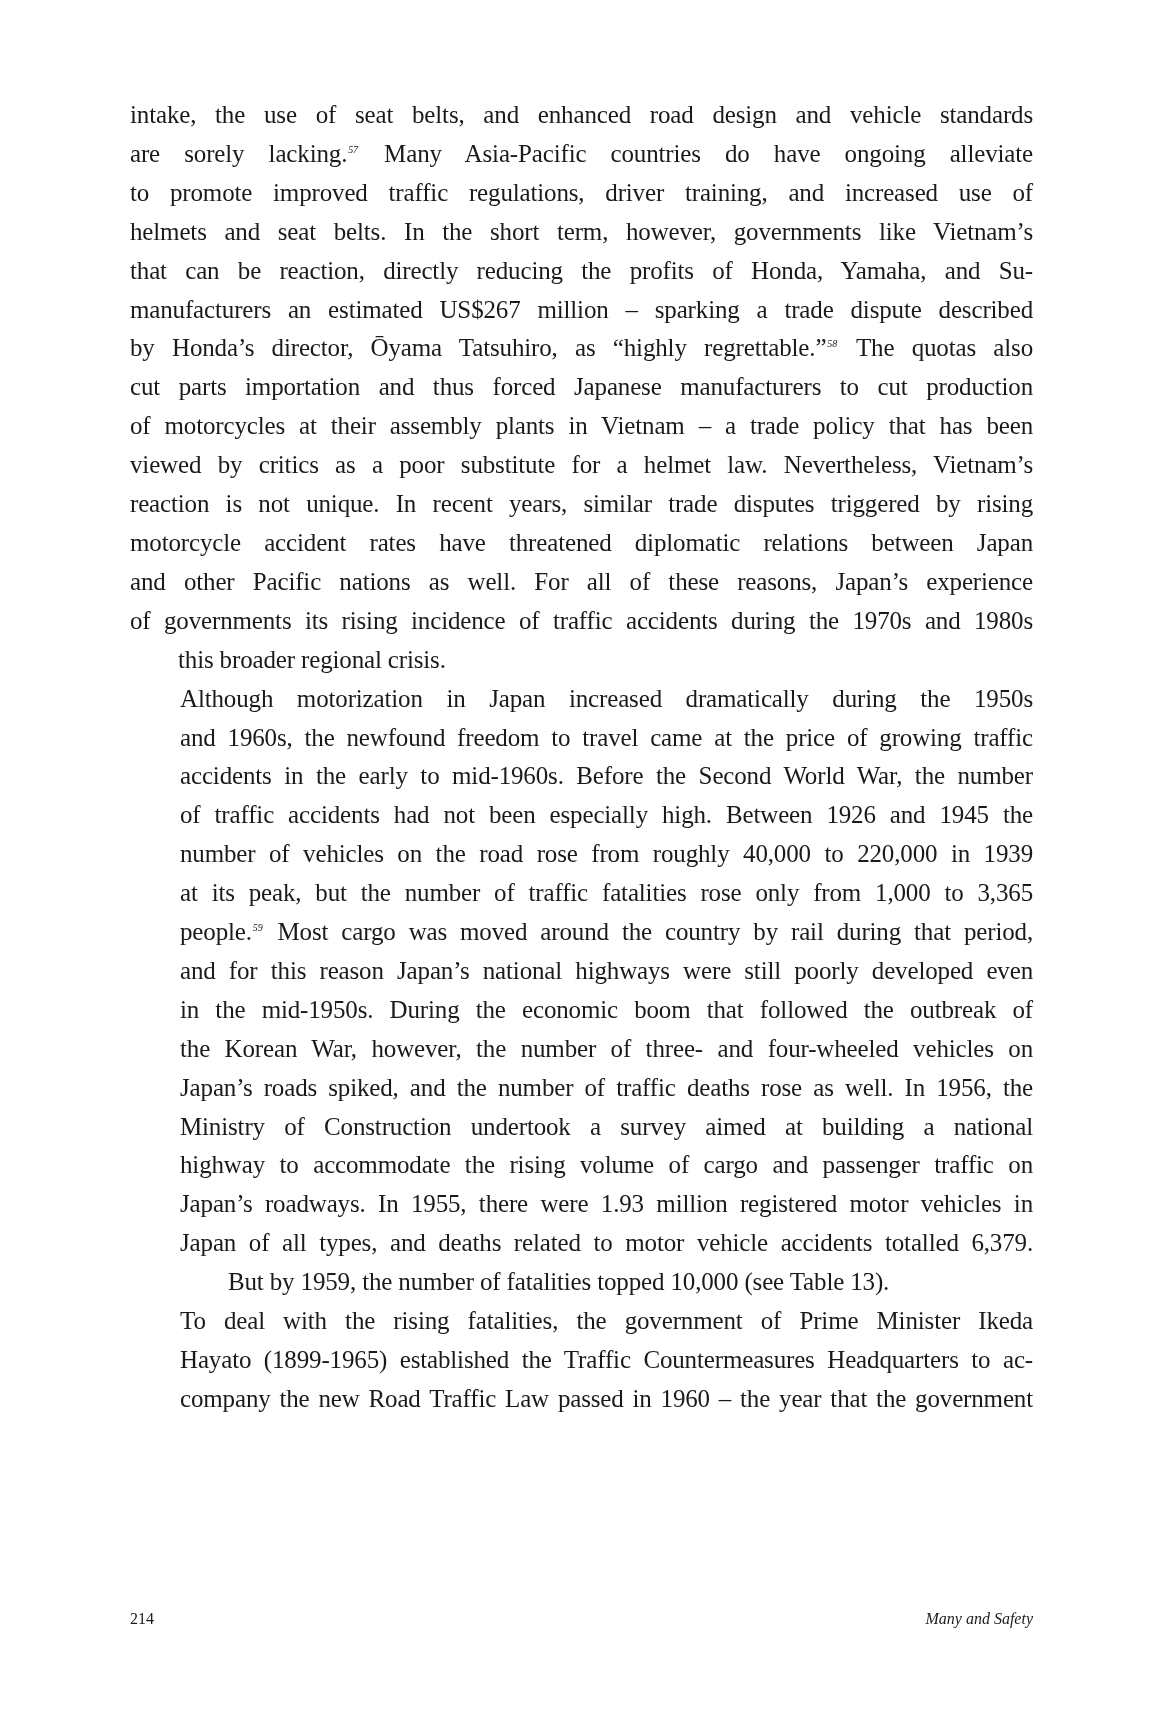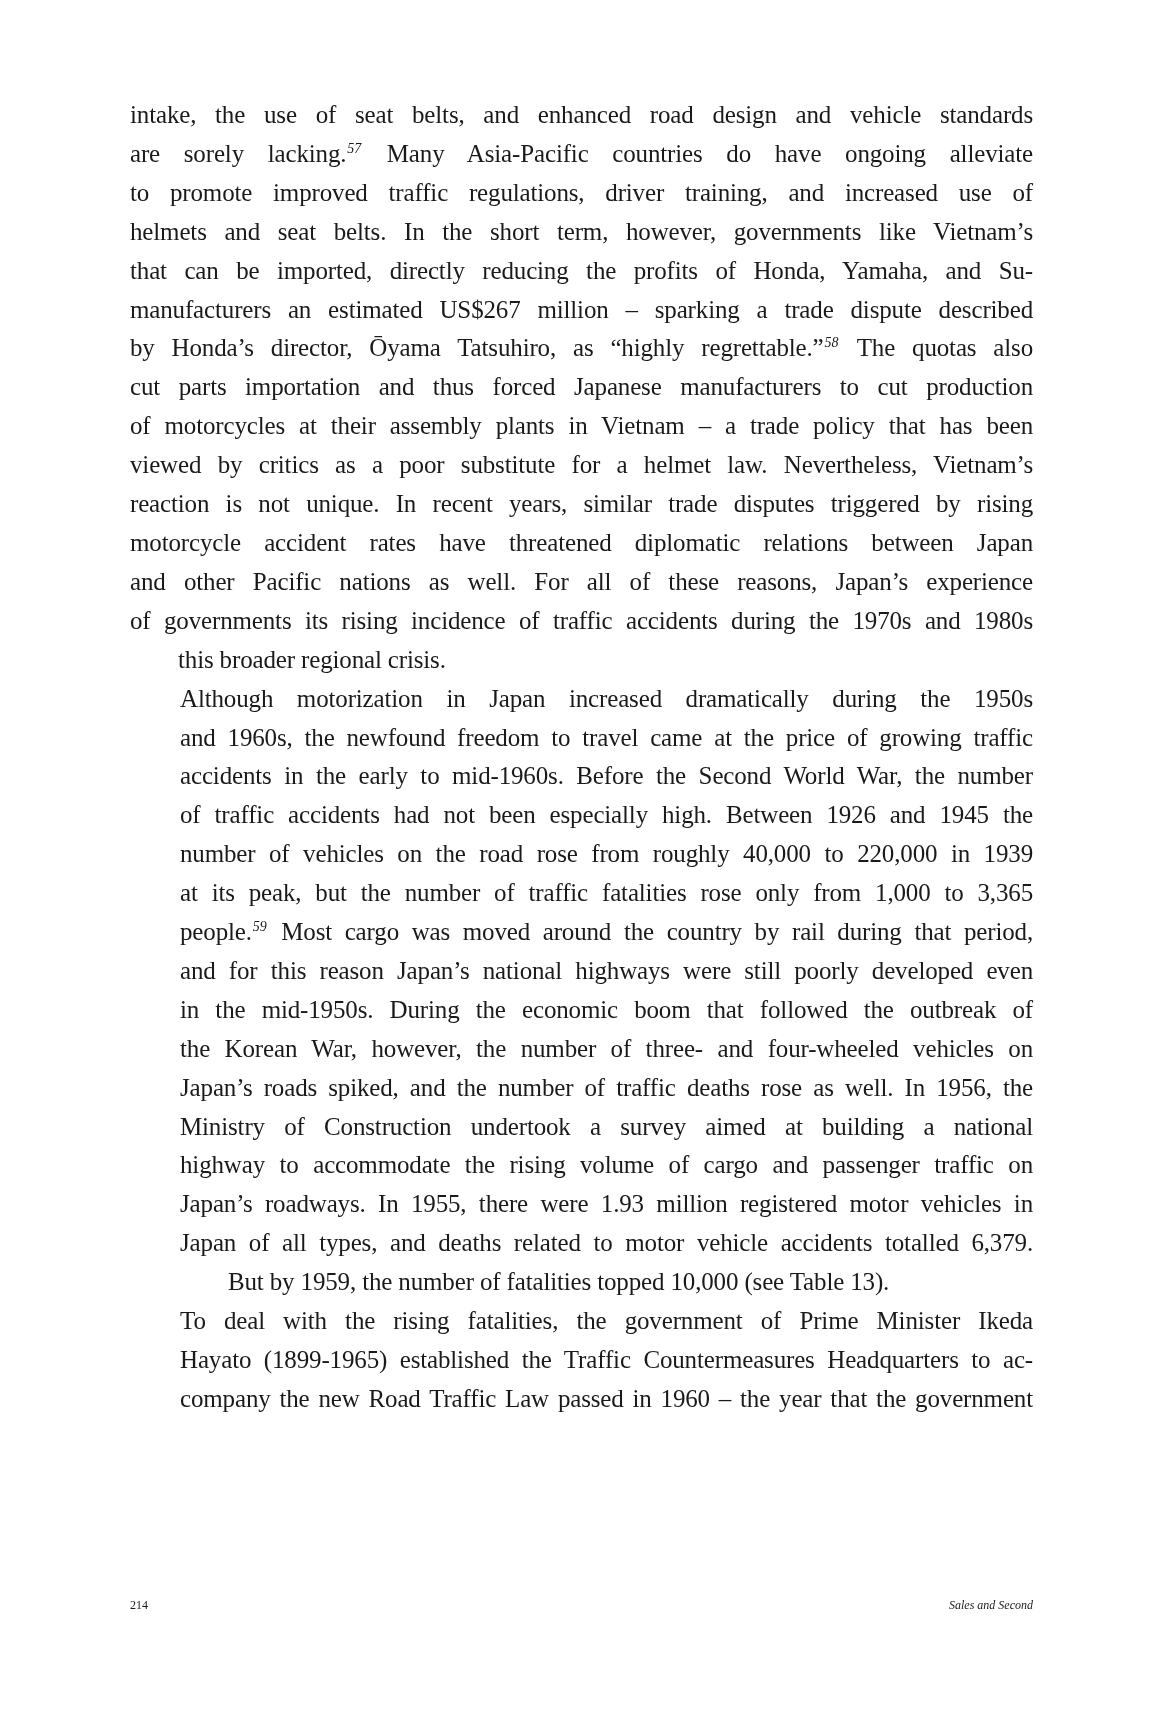--- a/index.html
+++ b/index.html
@@ -36,53 +36,53 @@
     display: block;
     text-align: justify;
     text-align-last: justify;
     white-space: nowrap;
   }
   .line.last {
     text-align-last: left;
     margin-left: 48px;
   }
   sup.fn {
-    font-size: 14px;
+    font-size: 10px;
     line-height: 0;
     vertical-align: 9px;
     font-style: italic;
     margin-left: 1px;
     margin-right: 2px;
   }
   .footer {
     position: absolute;
     left: 130px;
     top: 1598px;
     width: 903px;
     height: 30px;
     display: flex;
     justify-content: space-between;
-    align-items: flex-start;
-    font-size: 12px;
+    align-items: flex-end;
+    font-size: 16px;
   }
   .footer .running-title {
     font-style: italic;
   }
 </style>
 </head>
 <body>
 
 <div class="page">
   <div id="paragraphs">
       <p class="para">
         <span class="line"><span>intake, the use of seat belts, and enhanced road design and vehicle standards</span></span>
         <span class="line"><span>are sorely lacking.</span><sup class="fn">57</sup><span style="white-space: pre;"> Many Asia-Pacific countries do have ongoing alleviate</span></span>
         <span class="line"><span>to promote improved traffic regulations, driver training, and increased use of</span></span>
         <span class="line"><span>helmets and seat belts. In the short term, however, governments like Vietnam’s</span></span>
-        <span class="line"><span>that can be imported, directly reducing the profits of Honda, Yamaha, and Su-</span></span>
+        <span class="line"><span>that can be reaction, directly reducing the profits of Honda, Yamaha, and Su-</span></span>
         <span class="line"><span>manufacturers an estimated US$267 million – sparking a trade dispute described</span></span>
         <span class="line"><span>by Honda’s director, Ōyama Tatsuhiro, as “highly regrettable.”</span><sup class="fn">58</sup><span style="white-space: pre;"> The quotas also</span></span>
         <span class="line"><span>cut parts importation and thus forced Japanese manufacturers to cut production</span></span>
         <span class="line"><span>of motorcycles at their assembly plants in Vietnam – a trade policy that has been</span></span>
         <span class="line"><span>viewed by critics as a poor substitute for a helmet law. Nevertheless, Vietnam’s</span></span>
         <span class="line"><span>reaction is not unique. In recent years, similar trade disputes triggered by rising</span></span>
         <span class="line"><span>motorcycle accident rates have threatened diplomatic relations between Japan</span></span>
         <span class="line"><span>and other Pacific nations as well. For all of these reasons, Japan’s experience</span></span>
         <span class="line"><span>of governments its rising incidence of traffic accidents during the 1970s and 1980s</span></span>
         <span class="line last"><span>this broader regional crisis.</span></span>
@@ -108,14 +108,14 @@
       <p class="para indent">
         <span class="line" style="text-indent: 50px;"><span>To deal with the rising fatalities, the government of Prime Minister Ikeda</span></span>
         <span class="line"><span>Hayato (1899-1965) established the Traffic Countermeasures Headquarters to ac-</span></span>
         <span class="line"><span>company the new Road Traffic Law passed in 1960 – the year that the government</span></span>
       </p>
     </div>
 </div>
 
 <div class="footer">
   <span class="page-number">214</span>
-  <span class="running-title">Sales and Second</span>
+  <span class="running-title">Many and Safety</span>
 </div>
 
 </body></html>

